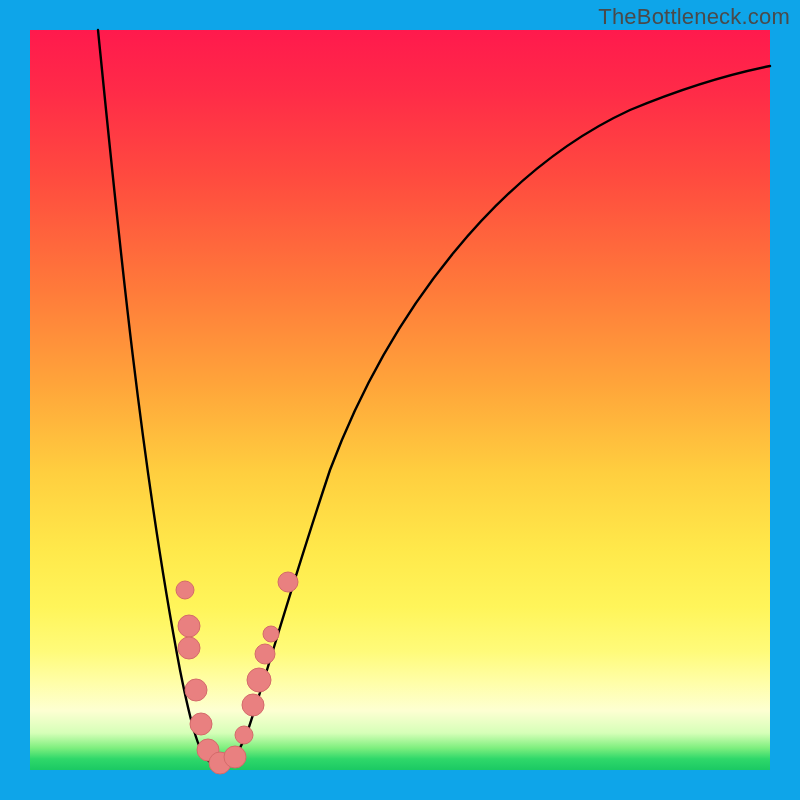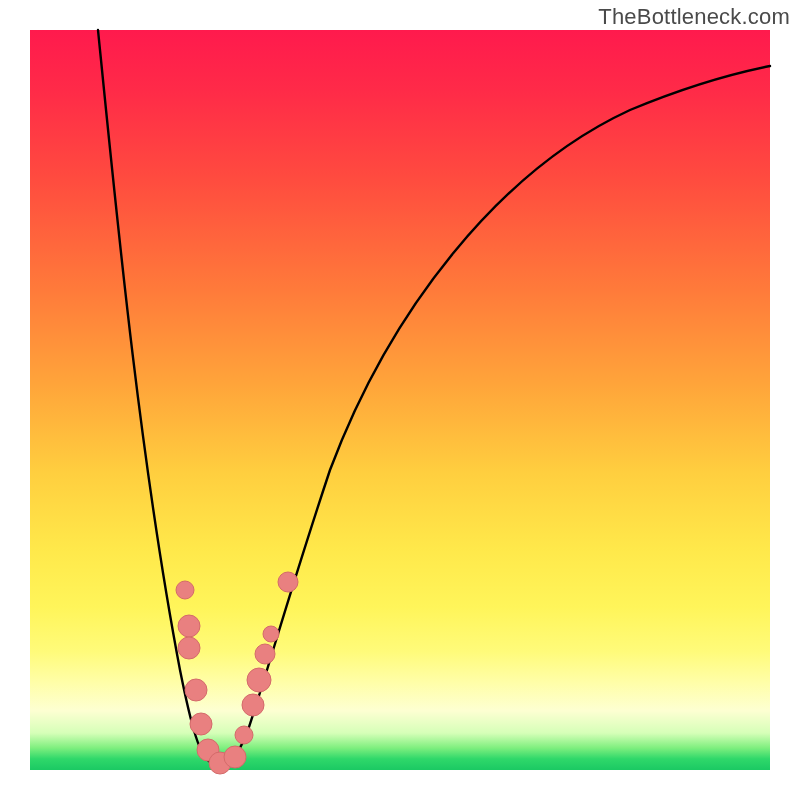--- a/index.html
+++ b/index.html
@@ -8,21 +8,21 @@
     width: 800px;
     height: 800px;
     overflow: hidden;
     background: #000;
     font-family: Arial, Helvetica, sans-serif;
   }
   .frame {
     position: relative;
     width: 800px;
     height: 800px;
-    background: #ffffff;
+    background: #0ea5e9;
   }
   .plot-area {
     position: absolute;
     left: 30px;
     top: 30px;
     width: 740px;
     height: 740px;
     
     background: linear-gradient(
       to bottom,

